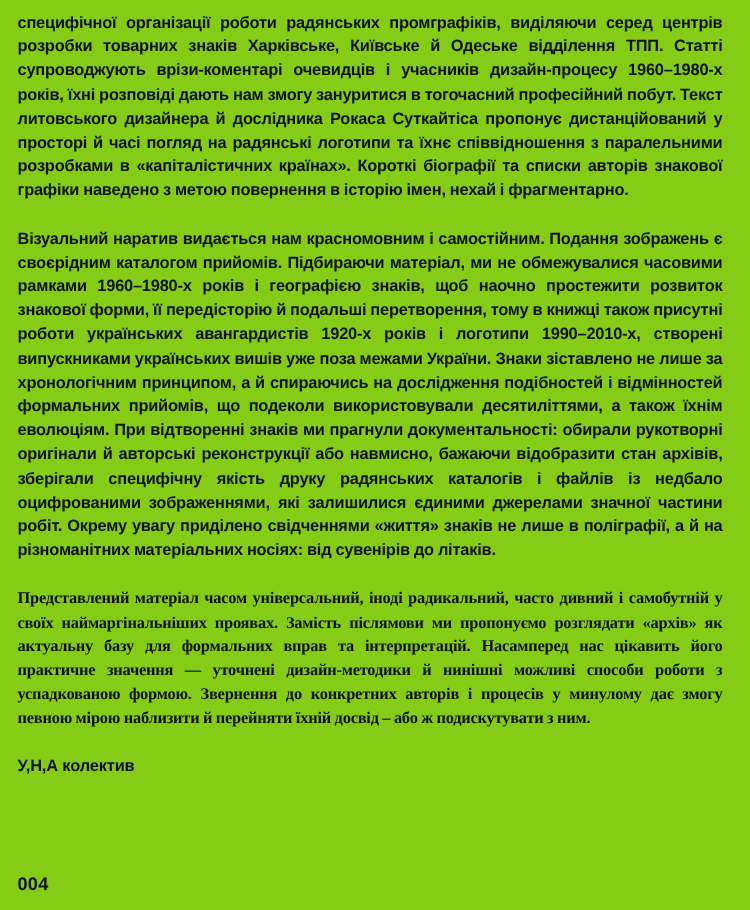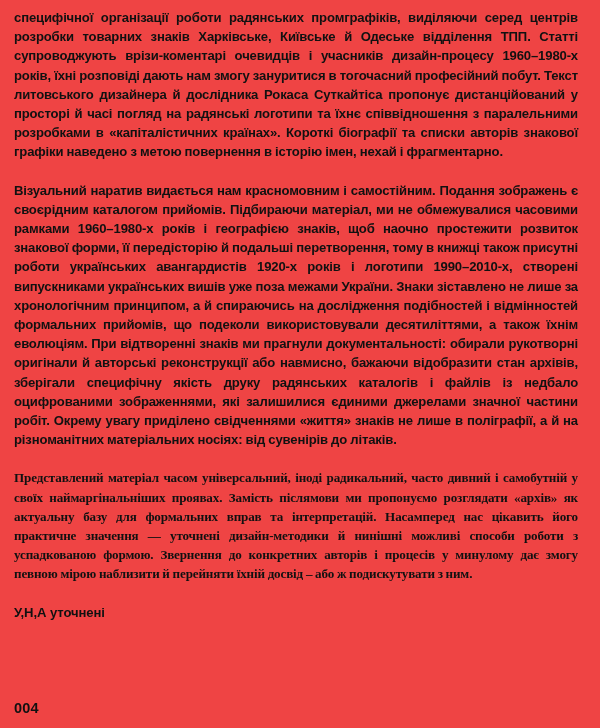--- a/index.html
+++ b/index.html
@@ -13,21 +13,21 @@
     font-family: "Liberation Sans", sans-serif;
     color: #1a1a1a;
     overflow: hidden;
   }
   .page {
     position: relative;
     width: 600px;
     height: 728px;
     box-sizing: border-box;
     padding: 8px 22px 0 14px;
-    background: #ef4444;
+    background: #84cc16;
   }
   .body-text {
     font-size: 13.1px;
     line-height: 19.2px;
     font-weight: 700;
     letter-spacing: -0.15px;
     text-align: justify;
     text-justify: inter-word;
     color: #111111;
     word-spacing: -0.3px;
@@ -61,17 +61,17 @@
 <body>
 
 <div class="page">
 
   <div class="body-text">
     <p class="para">специфічної організації роботи радянських промграфіків, виділяючи серед центрів розробки товарних знаків Харківське, Київське й Одеське відділення ТПП. Статті супроводжують врізи-коментарі очевидців і учасників дизайн-процесу 1960–1980-х років, їхні розповіді дають нам змогу зануритися в тогочасний професійний побут. Текст литовського дизайнера й дослідника Рокаса Суткайтіса пропонує дистанційований у просторі й часі погляд на радянські логотипи та їхнє співвідношення з паралельними розробками в «капіталістичних країнах». Короткі біографії та списки авторів знакової графіки наведено з метою повернення в історію імен, нехай і фрагментарно.</p>
     <p class="para">Візуальний наратив видається нам красномовним і самостійним. Подання зображень є своєрідним каталогом прийомів. Підбираючи матеріал, ми не обмежувалися часовими рамками 1960–1980-х років і географією знаків, щоб наочно простежити розвиток знакової форми, її передісторію й подальші перетворення, тому в книжці також присутні роботи українських авангардистів 1920-х років і логотипи 1990–2010-х, створені випускниками українських вишів уже поза межами України. Знаки зіставлено не лише за хронологічним принципом, а й спираючись на дослідження подібностей і відмінностей формальних прийомів, що подеколи використовували десятиліттями, а також їхнім еволюціям. При відтворенні знаків ми прагнули документальності: обирали рукотворні оригінали й авторські реконструкції або навмисно, бажаючи відобразити стан архівів, зберігали специфічну якість друку радянських каталогів і файлів із недбало оцифрованими зображеннями, які залишилися єдиними джерелами значної частини робіт. Окрему увагу приділено свідченнями «життя» знаків не лише в поліграфії, а й на різноманітних матеріальних носіях: від сувенірів до літаків.</p>
     <p class="para">Представлений матеріал часом універсальний, іноді радикальний, часто дивний і самобутній у своїх наймаргінальніших проявах. Замість післямови ми пропонуємо розглядати «архів» як актуальну базу для формальних вправ та інтерпретацій. Насамперед нас цікавить його практичне значення — уточнені дизайн-методики й нинішні можливі способи роботи з успадкованою формою. Звернення до конкретних авторів і процесів у минулому дає змогу певною мірою наблизити й перейняти їхній досвід – або ж подискутувати з ним.</p>
   </div>
 
-  <div class="signature">У,Н,А уточнені</div>
+  <div class="signature">У,Н,А колектив</div>
 
   <div class="folio">004</div>
 
 </div>
 
 </body></html>

